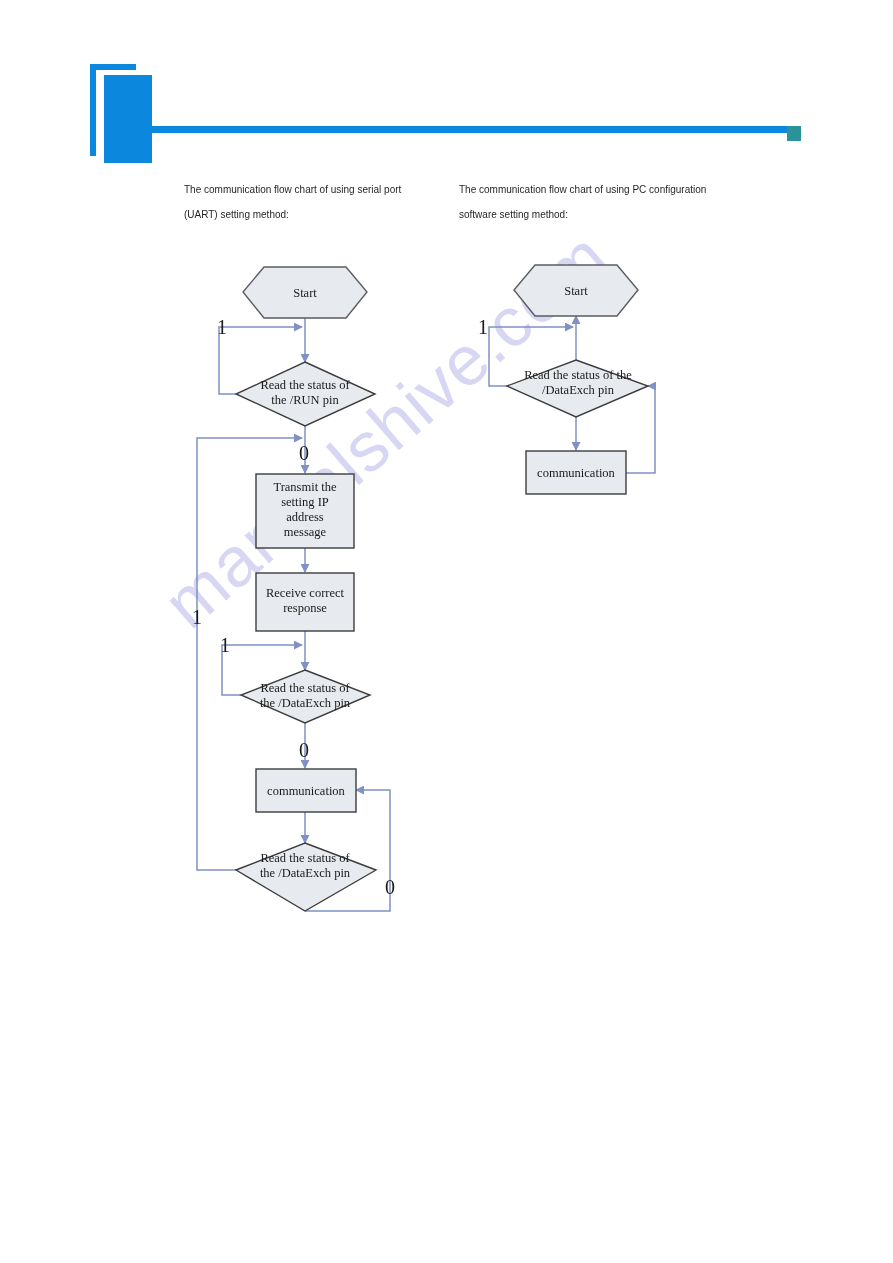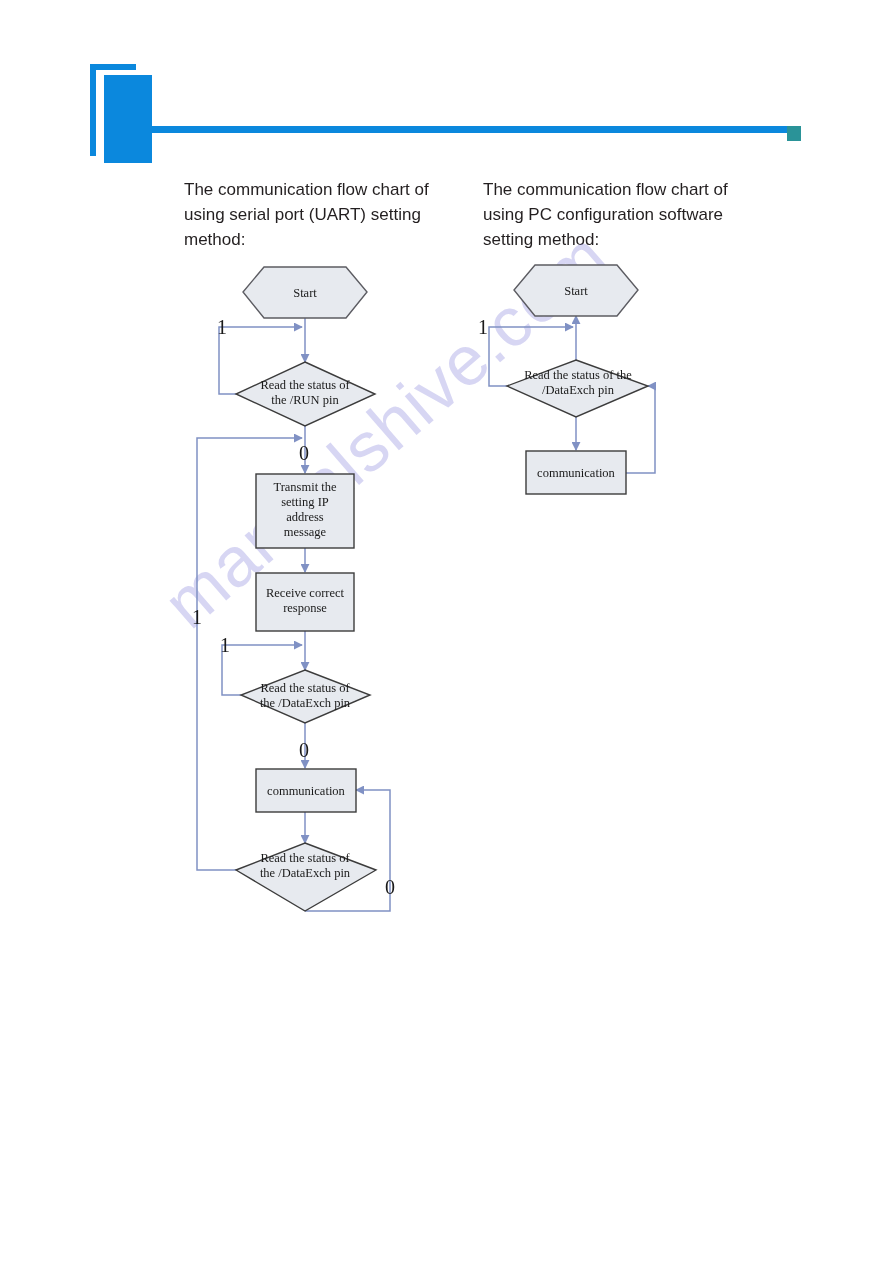--- a/index.html
+++ b/index.html
@@ -55,27 +55,27 @@
     top: 126px;
     width: 14px;
     height: 15px;
     background: #2a9398;
   }
 
   
   .caption {
     position: absolute;
     font-family: "Liberation Sans", sans-serif;
-    font-size: 17px;
+    font-size: 10px;
     line-height: 25px;
     color: #231f20;
     white-space: pre-line;
   }
   #caption-left  { left: 184px; top: 177px; width: 250px; }
-  #caption-right { left: 459px; top: 177px; width: 250px; margin-left: 24px; }
+  #caption-right { left: 459px; top: 177px; width: 250px; }
 
   
   .flow-canvas {
     position: absolute;
     left: 0;
     top: 0;
     width: 893px;
     height: 1263px;
     pointer-events: none;
   }

